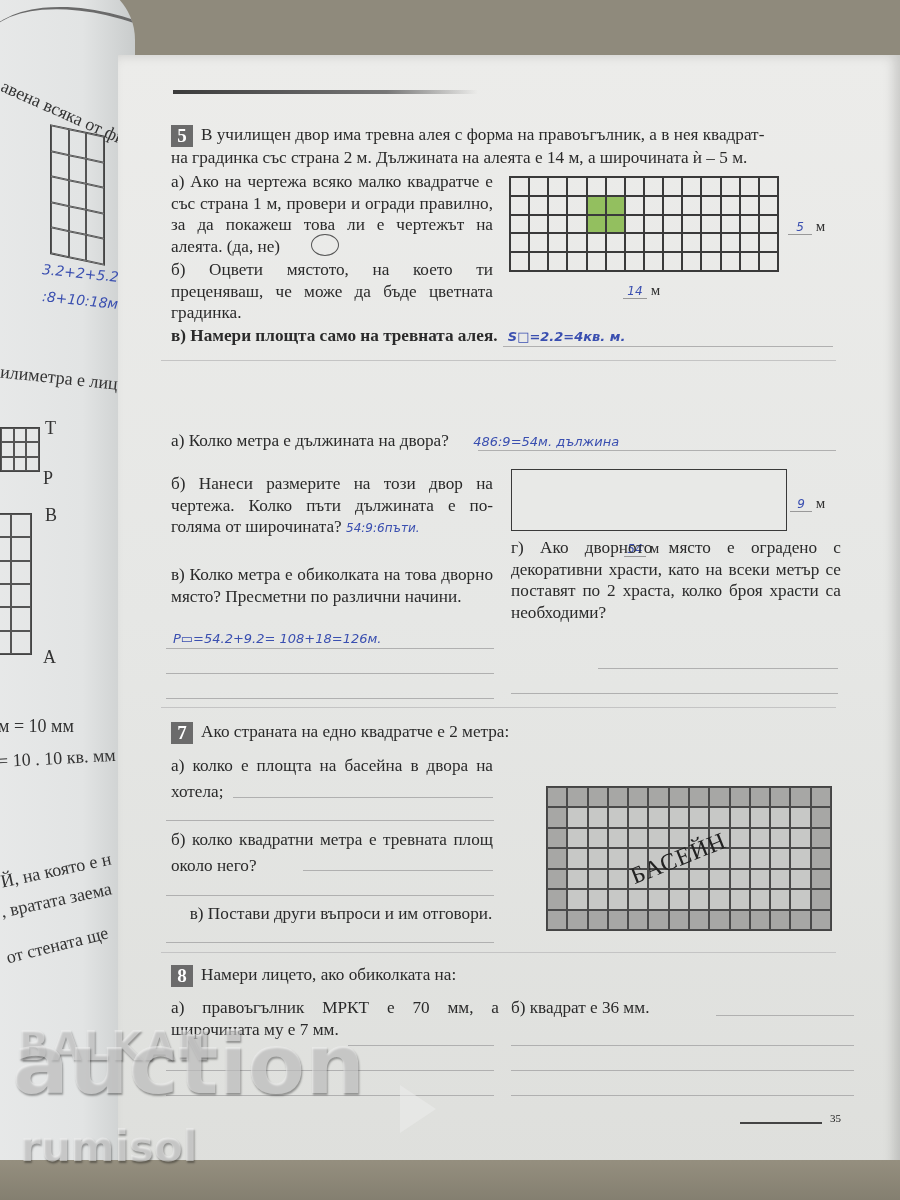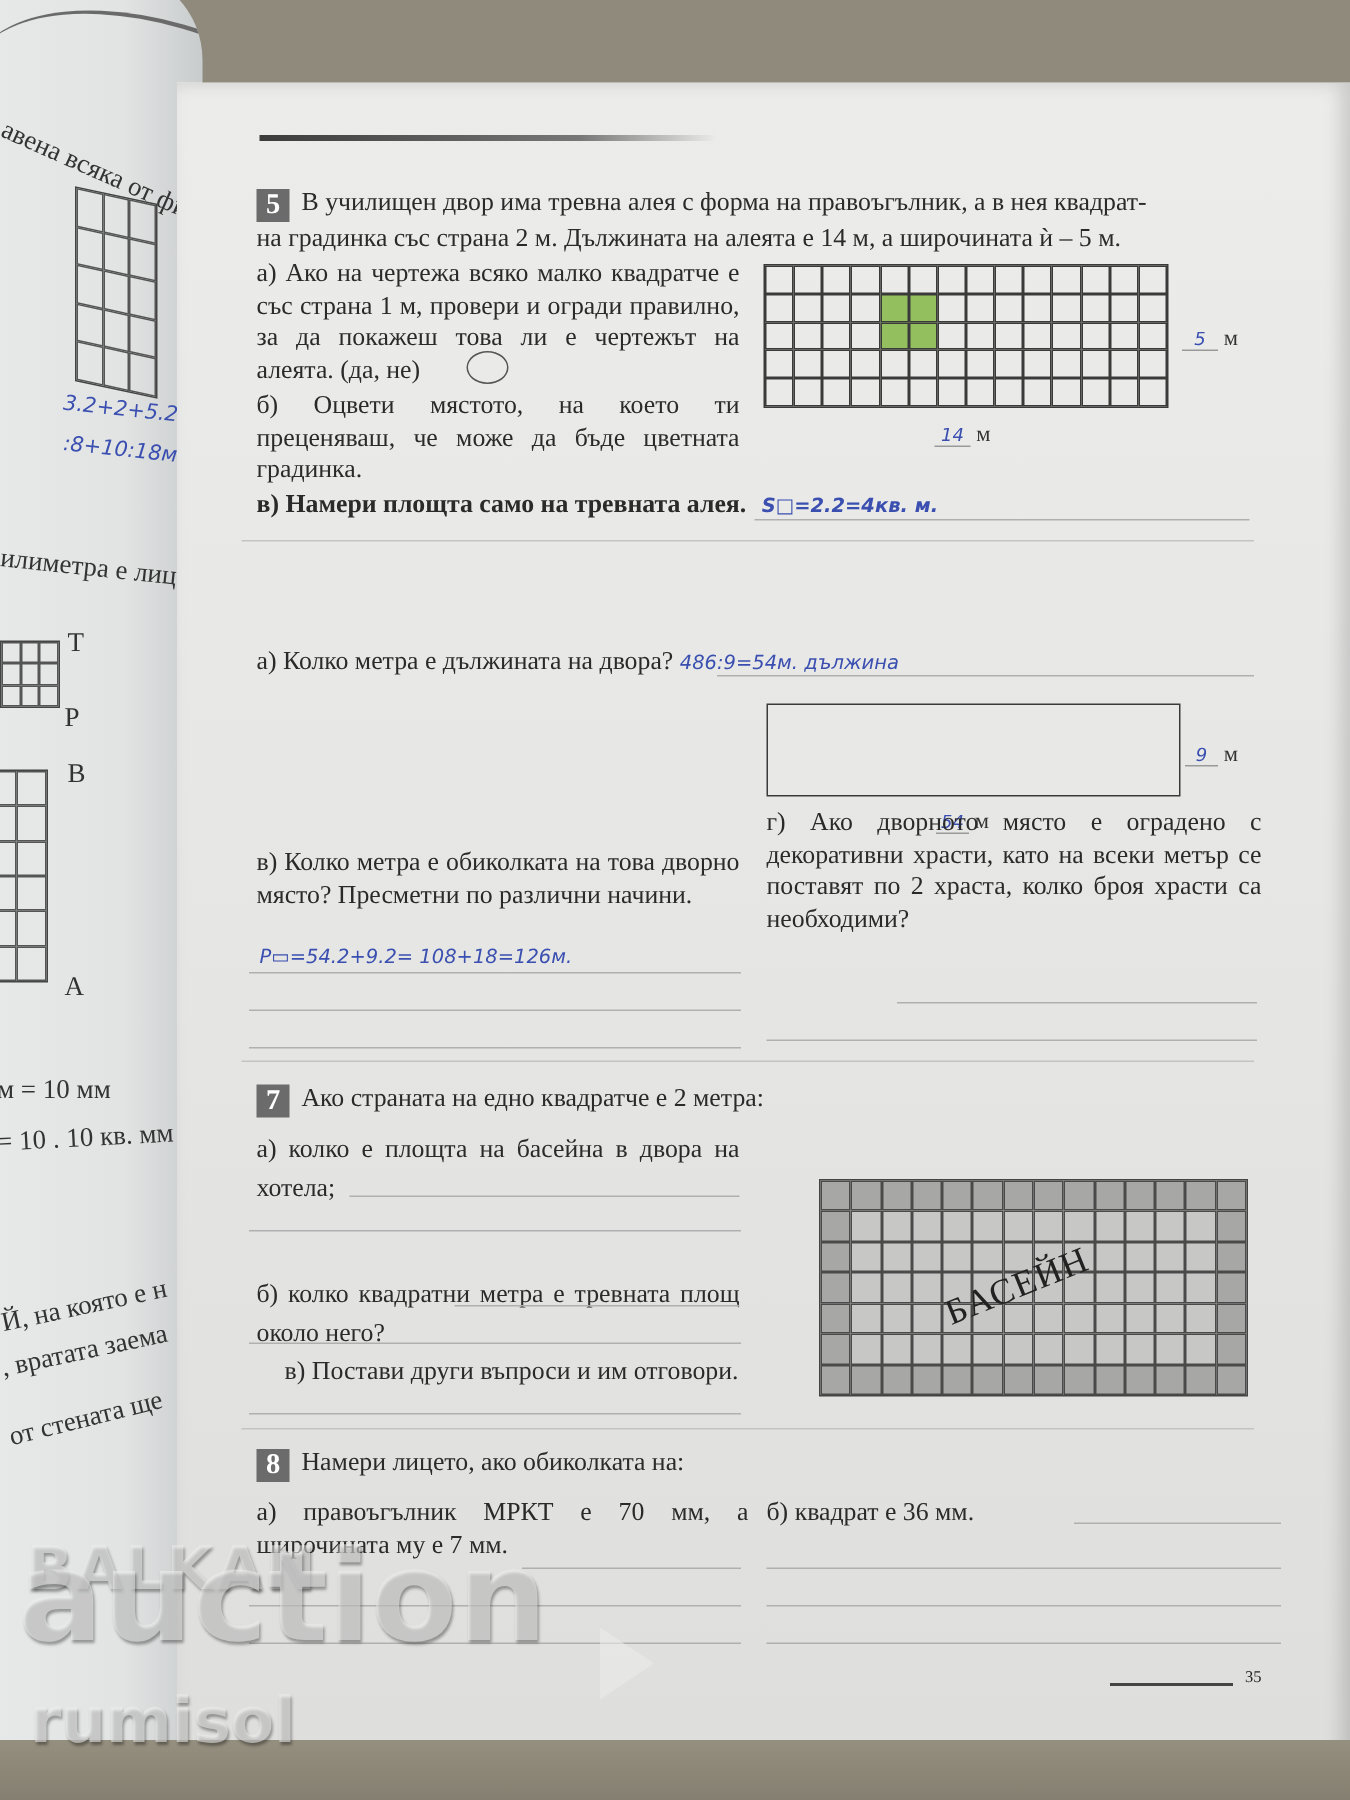--- a/index.html
+++ b/index.html
@@ -242,23 +242,27 @@
     <span class="ansline hand" style="width:24px;font-size:12px;">14</span>
     <span>м</span>
   </div>
 
   <div class="line" style="left:43px;top:305px;width:675px;background:#c4c4c4;"></div>
 
   <div class="blk" style="left:53px;top:323px;width:665px;">
   </div>
   <div class="blk" style="left:53px;top:375px;width:665px;">
     <span>а) Колко метра е дължината на двора?</span>
-    <span class="hand" style="font-size:13px;margin-left:0;">486:9=54м. дължина</span>
+    <span class="hand" style="font-size:13px;margin-left:20px;">486:9=54м. дължина</span>
   </div>
   <div class="line" style="left:360px;top:395px;width:358px;"></div>
+  <div class="blk just" style="left:53px;top:418px;width:322px;">
+    <span>б) Нанеси размерите на този двор на чертежа. Колко пъти дължината е по-голяма от широчината?</span>
+    <span class="hand" style="font-size:12px;">54:9:6пъти.</span>
+  </div>
   <div class="rect6"></div>
   <div class="lbl" style="left:672px;top:440px;">
     <span class="ansline hand" style="width:22px;font-size:12px;">9</span>
     <span>м</span>
   </div>
   <div class="lbl" style="left:506px;top:485px;">
     <span class="ansline hand" style="width:22px;font-size:12px;">54</span>
     <span>м</span>
   </div>
   <div class="blk just" style="left:53px;top:509px;width:322px;">в) Колко метра е обиколката на това дворно място? Пресметни по различни начини.</div>
@@ -271,21 +275,21 @@
   <div class="line" style="left:393px;top:638px;width:327px;"></div>
 
   <div class="line" style="left:43px;top:652px;width:675px;background:#c4c4c4;"></div>
 
   <div class="blk" style="left:53px;top:666px;width:400px;">
     <span class="num">7</span><span>Ако страната на едно квадратче е 2 метра:</span>
   </div>
   <div class="blk just" style="left:53px;top:698px;width:322px;line-height:26px;">а) колко е площта на басейна в двора на хотела;</div>
   <div class="line" style="left:115px;top:742px;width:260px;"></div>
   <div class="line" style="left:48px;top:765px;width:328px;"></div>
-  <div class="blk just" style="left:53px;top:772px;width:322px;line-height:26px;margin-top:23px;">б) колко квадратни метра е тревната площ около него?</div>
+  <div class="blk just" style="left:53px;top:772px;width:322px;line-height:26px;">б) колко квадратни метра е тревната площ около него?</div>
   <div class="line" style="left:185px;top:815px;width:190px;"></div>
   <div class="line" style="left:48px;top:840px;width:328px;"></div>
   <div class="blk" style="left:53px;top:848px;width:340px;text-align:center;">в) Постави други въпроси и им отговори.</div>
   <div class="line" style="left:48px;top:887px;width:328px;"></div>
 
   <div class="pool" id="poolgrid">
       <div></div>
       <div></div>
       <div></div>
       <div></div>

